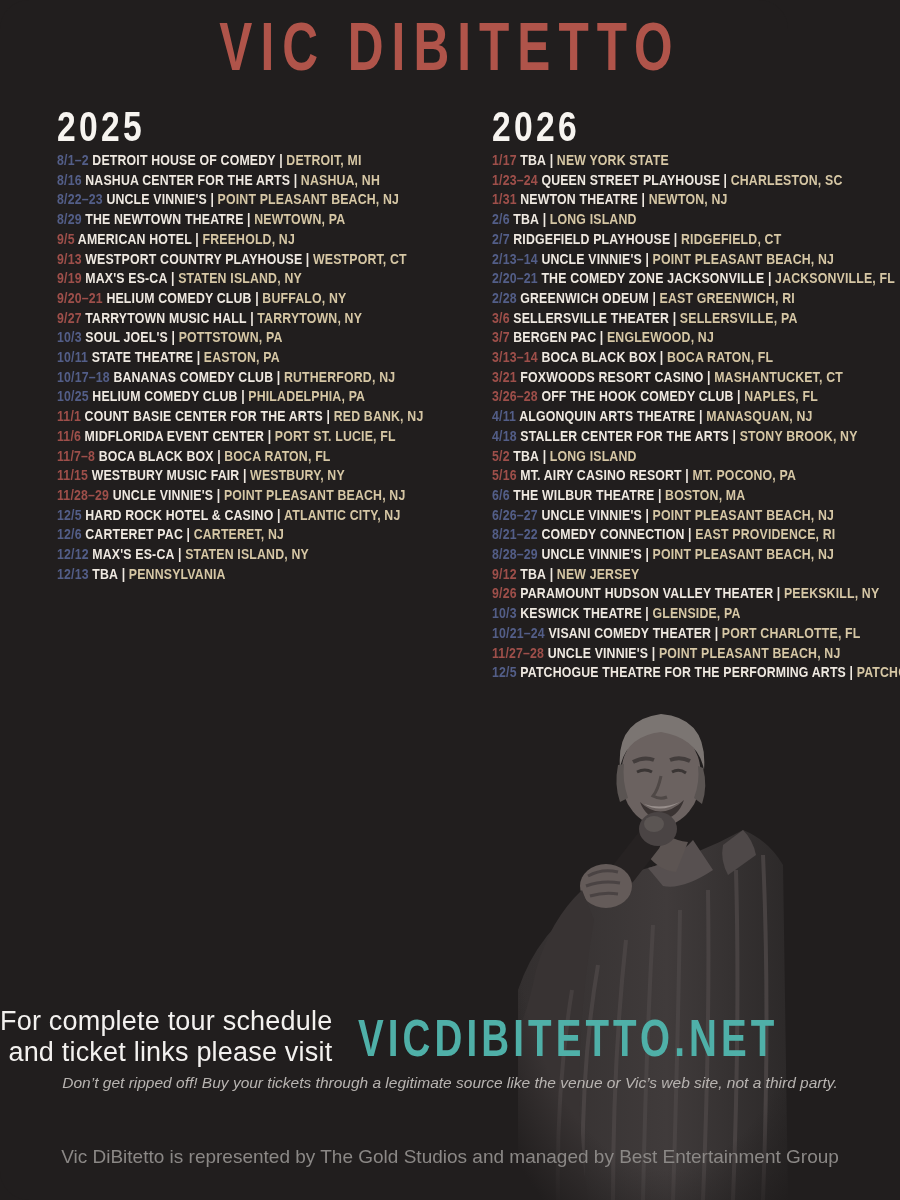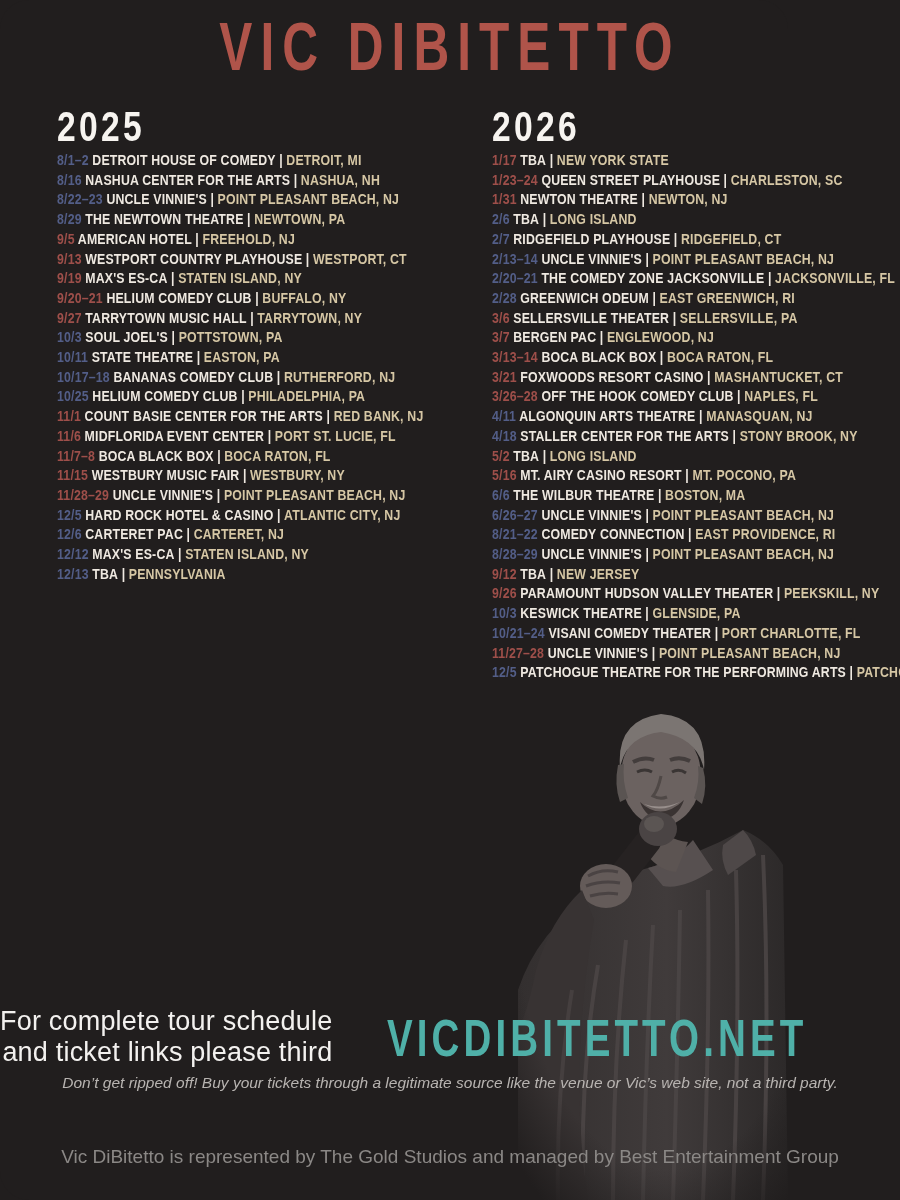--- a/index.html
+++ b/index.html
@@ -61,21 +61,21 @@
   }
   .show-row .date.blue { color:var(--date_blue,#515c85); }
   .show-row .date.red  { color:var(--date_red,#9c4f4b); }
   .show-row .venue { color:var(--venue,#efe9e1); }
   .show-row .pipe  { color:var(--venue,#efe9e1); padding:0 4px; }
   .show-row .location { color:var(--location,#d6c7a5); }
 
   
   .cta-band {
     position:absolute; left:0; top:1006px; width:900px;
-    display:flex; align-items:center; justify-content:space-between;
+    display:flex; align-items:center; justify-content:flex-start;
   }
   .cta-text {
     text-align:right;
     color:var(--cta,#f3f1ef);
     font-size:27px;
     line-height:31px;
     letter-spacing:0.2px;
     margin-right:26px;
   }
   .website {
@@ -232,21 +232,21 @@
           <div class="show-row"><span class="date blue">10/3 </span><span class="venue">KESWICK THEATRE</span><span class="pipe">|</span><span class="location">GLENSIDE, PA</span></div>
           <div class="show-row"><span class="date blue">10/21–24 </span><span class="venue">VISANI COMEDY THEATER</span><span class="pipe">|</span><span class="location">PORT CHARLOTTE, FL</span></div>
           <div class="show-row"><span class="date red">11/27–28 </span><span class="venue">UNCLE VINNIE'S</span><span class="pipe">|</span><span class="location">POINT PLEASANT BEACH, NJ</span></div>
           <div class="show-row"><span class="date blue">12/5 </span><span class="venue">PATCHOGUE THEATRE FOR THE PERFORMING ARTS</span><span class="pipe">|</span><span class="location">PATCHOGUE, NY</span></div>
         </div>
     </div>
 
     <div class="cta-band">
       <div class="cta-text">
         <div>For complete tour schedule</div>
-        <div>and ticket links please third</div>
+        <div>and ticket links please visit</div>
       </div>
       <div class="website">VICDIBITETTO.NET</div>
     </div>
 
     <div class="disclaimer">
       <div>Don’t get ripped off! Buy your tickets through a legitimate source like the venue or Vic’s web site, not a third party.</div>
     </div>
 
     <div class="management">Vic DiBitetto is represented by The Gold Studios and managed by Best Entertainment Group</div>
 

